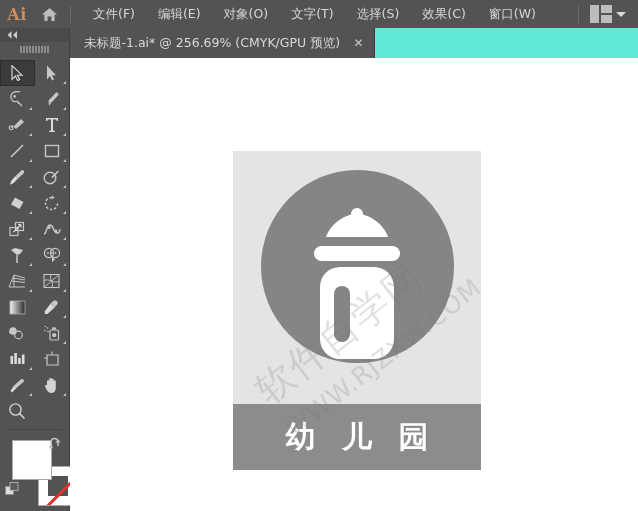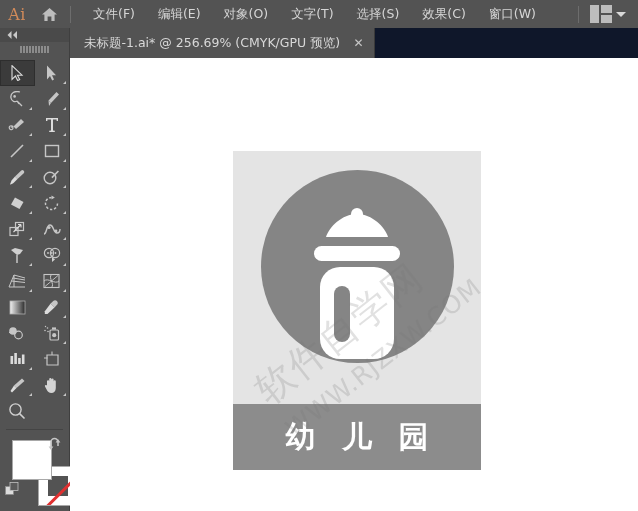--- a/index.html
+++ b/index.html
@@ -11,21 +11,21 @@
   }
   #app { position:relative; width:638px; height:511px; background:#535353; }
 
   
   .menubar {
     position:absolute; left:0; top:0; width:638px; height:28px;
     background:#535353; display:flex; align-items:center;
   }
   .ai-logo {
     width:34px; height:28px; display:flex; align-items:center; justify-content:center;
-    color:#d28b5a; font-size:16px; font-weight:normal; letter-spacing:.5px;
+    color:#d28b5a; font-size:16px; font-weight:bold; letter-spacing:.5px;
     font-family:"DejaVu Serif","Liberation Serif",serif;
   }
   .home-btn { width:30px; height:28px; display:flex; align-items:center; justify-content:center; }
   .home-btn svg { display:block; }
   .mb-sep { width:1px; height:17px; background:#6d6d6d; margin:0 6px; }
   .menu-items { display:flex; align-items:center; height:28px; }
   .menu-item {
     color:#d6d6d6; font-size:12.5px; padding:0 7px; height:28px;
     display:flex; align-items:center; white-space:nowrap; cursor:default;margin-left:9px;
   }
@@ -35,21 +35,21 @@
   .ws-grid i { background:#bdbdbd; display:block; }
   .ws-grid i.tall { grid-row: span 2; height:18px; }
   .chev-dn {
     width:0;height:0;border-left:5px solid transparent;border-right:5px solid transparent;
     border-top:5px solid #d9d9d9;
   }
 
   
   .tabbar {
     position:absolute; left:70px; top:28px; width:568px; height:30px;
-    background:#0f172a; display:flex; align-items:flex-end;
+    background:#5eead4; display:flex; align-items:flex-end;
   }
   .doc-tab {
     height:30px; background:#535353; display:flex; align-items:center;
     padding:0 9px 0 14px; gap:12px; border-right:1px solid #3a3a3a;
   }
   .doc-tab .title { color:#d8d8d8; font-size:12.5px; white-space:nowrap; }
   .tab-close {
     color:#c9c9c9; font-size:12px; line-height:1; font-weight:bold;
     width:13px; text-align:center; cursor:pointer;
   }

